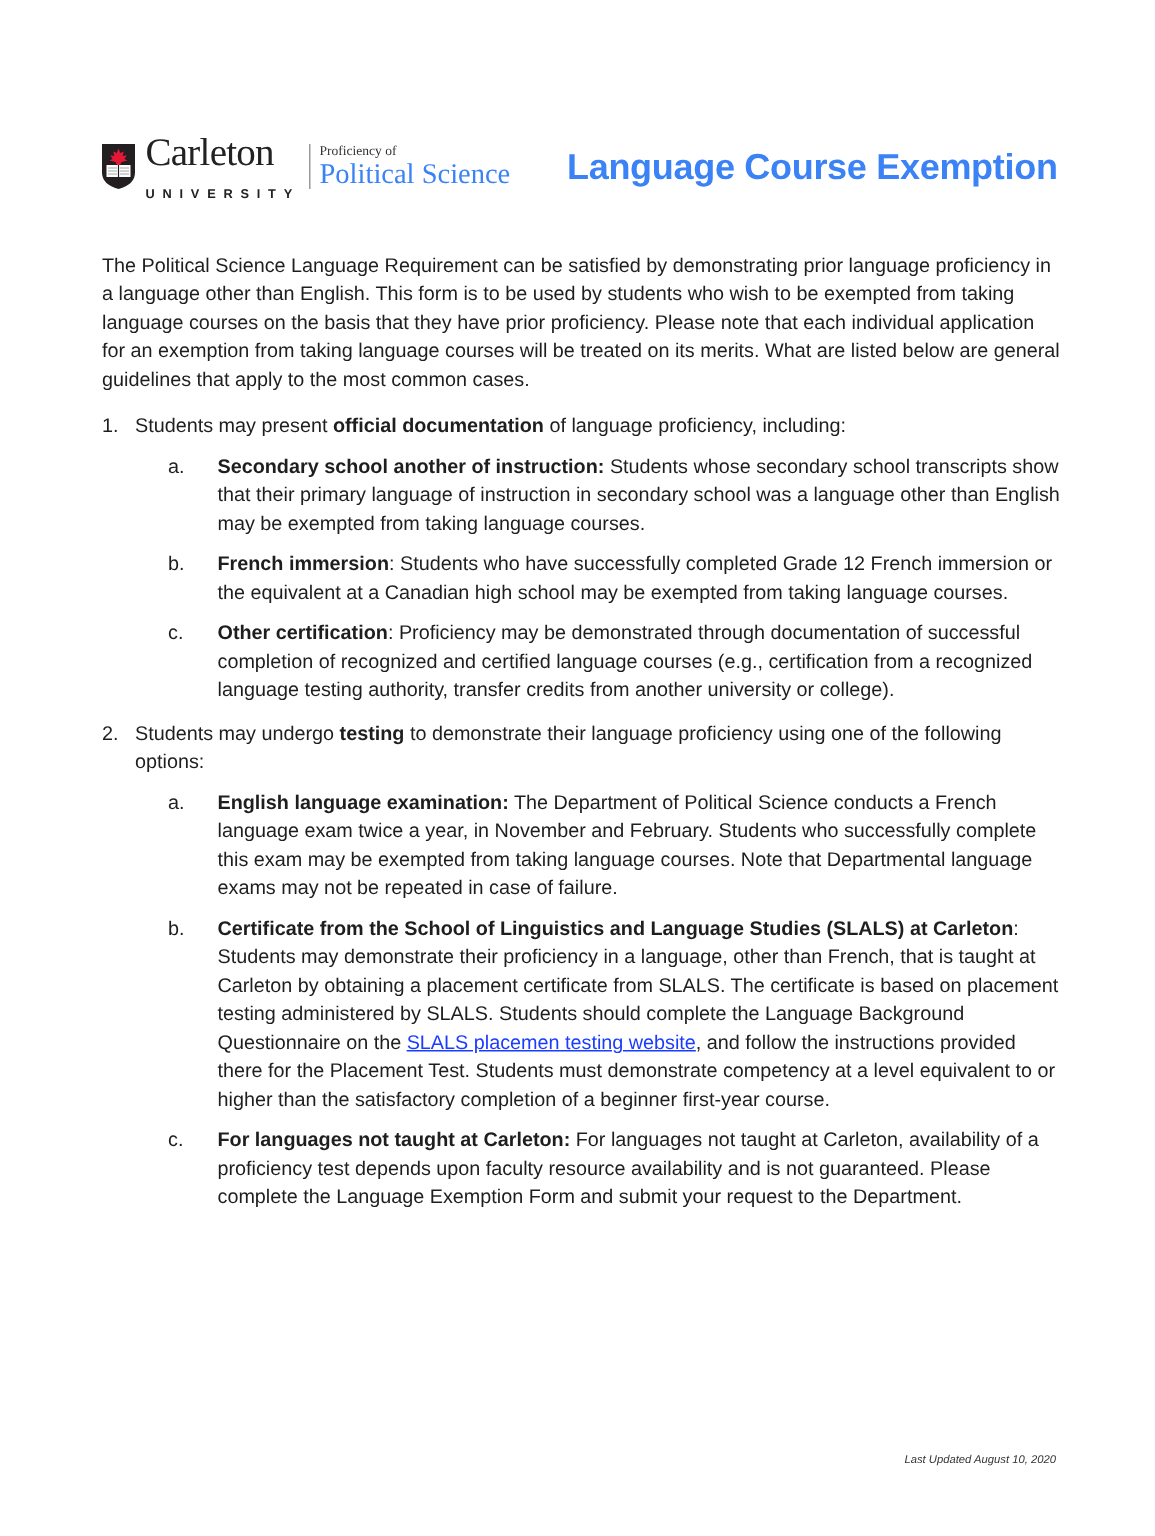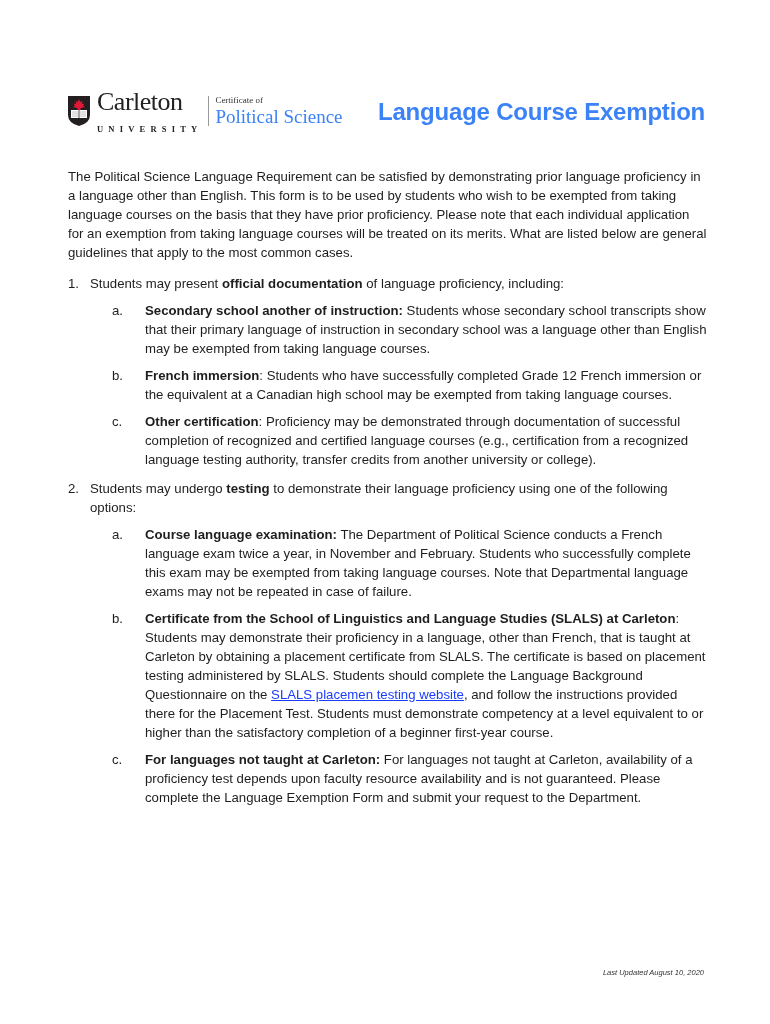--- a/index.html
+++ b/index.html
@@ -6,21 +6,21 @@
   body { width: 770px; height: 1024px; position: relative; overflow: hidden;
          font-family: "Liberation Sans", sans-serif; color: #1a1a1a; }
   .page { position: absolute; left: 0; top: 0; width: 770px; height: 1024px; }
 
   
   .header { position: absolute; left: 67px; top: 93px; height: 40px; width: 640px; }
   .logo { position: absolute; left: 0; top: 0; display: flex; align-items: center; height: 36px; }
   .crest { width: 24px; height: 32px; margin-right: 6px; }
   .wordmark { display: flex; flex-direction: column; justify-content: center; line-height: 1; }
   .wordmark .carleton { font-family: "Liberation Serif", serif; font-size: 26px; color: #222; letter-spacing: -0.5px; }
-  .wordmark .university { font-family: Liberation Serif, serif; font-size: 8.5px; letter-spacing: 5.2px; color: #222; font-weight: bold; margin-top: 10px; }
+  .wordmark .university { font-family: Liberation Sans, sans-serif; font-size: 8.5px; letter-spacing: 5.2px; color: #222; font-weight: bold; margin-top: 10px; }
   .logo-divider { width: 1px; height: 30px; background: #999; margin: 0 6px 0 6px; }
   .dept { display: flex; flex-direction: column; line-height: 1; }
   .dept .dept-of { font-family: "Liberation Serif", serif; font-size: 9px; color: #333; }
   .dept .dept-name { font-family: "Liberation Serif", serif; font-size: 19px; color: #3b82f6; margin-top: 2px; }
 
   .doc-title { position: absolute; left: 378px; top: 98px; font-size: 24px; font-weight: bold; color: #3b82f6; white-space: nowrap; letter-spacing: -0.2px; }
 
   
   .body { position: absolute; left: 68px; top: 167px; width: 640px; font-size: 13.2px; line-height: 19px; color: #1e1e1e; }
   .intro { margin: 0 0 12px 0; }
@@ -48,21 +48,21 @@
         <path d="M4 15 H20 V23 H4 Z" fill="#ffffff"></path>
         <path d="M12 15 V23" stroke="#231f20" stroke-width="0.8"></path>
         <path d="M5 17 H11 M13 17 H19 M5 19 H11 M13 19 H19 M5 21 H11 M13 21 H19" stroke="#888" stroke-width="0.5"></path>
       </svg>
       <div class="wordmark">
         <span class="carleton">Carleton</span>
         <span class="university">UNIVERSITY</span>
       </div>
       <div class="logo-divider"></div>
       <div class="dept">
-        <span class="dept-of">Certificate of</span>
+        <span class="dept-of">Proficiency of</span>
         <span class="dept-name">Political Science</span>
       </div>
     </div>
   </div>
 
   <div class="doc-title">Language Course Exemption</div>
 
   <div class="body">
     <p class="intro">The Political Science Language Requirement can be satisfied by demonstrating prior language proficiency in a language other than English. This form is to be used by students who wish to be exempted from taking language courses on the basis that they have prior proficiency. Please note that each individual application for an exemption from taking language courses will be treated on its merits. What are listed below are general guidelines that apply to the most common cases.</p>
 
@@ -85,21 +85,21 @@
           </li>
         </ol>
       </li>
 
       <li>
         <span class="num">2.</span>
         <span>Students may undergo </span><b>testing</b><span> to demonstrate their language proficiency using one of the following options:</span>
         <ol class="sub">
           <li>
             <span class="letter">a.</span>
-            <b>Course language examination:</b><span> The Department of Political Science conducts a French language exam twice a year, in November and February. Students who successfully complete this exam may be exempted from taking language courses. Note that Departmental language exams may not be repeated in case of failure.</span>
+            <b>English language examination:</b><span> The Department of Political Science conducts a French language exam twice a year, in November and February. Students who successfully complete this exam may be exempted from taking language courses. Note that Departmental language exams may not be repeated in case of failure.</span>
           </li>
           <li>
             <span class="letter">b.</span>
             <b>Certificate from the School of Linguistics and Language Studies (SLALS) at Carleton</b><span>: Students may demonstrate their proficiency in a language, other than French, that is taught at Carleton by obtaining a placement certificate from SLALS. The certificate is based on placement testing administered by SLALS. Students should complete the Language Background Questionnaire on the </span><a class="link" href="#">SLALS placemen testing website</a><span>, and follow the instructions provided there for the Placement Test. Students must demonstrate competency at a level equivalent to or higher than the satisfactory completion of a beginner first-year course.</span>
           </li>
           <li>
             <span class="letter">c.</span>
             <b>For languages not taught at Carleton:</b><span> For languages not taught at Carleton, availability of a proficiency test depends upon faculty resource availability and is not guaranteed. Please complete the Language Exemption Form and submit your request to the Department.</span>
           </li>
         </ol>

